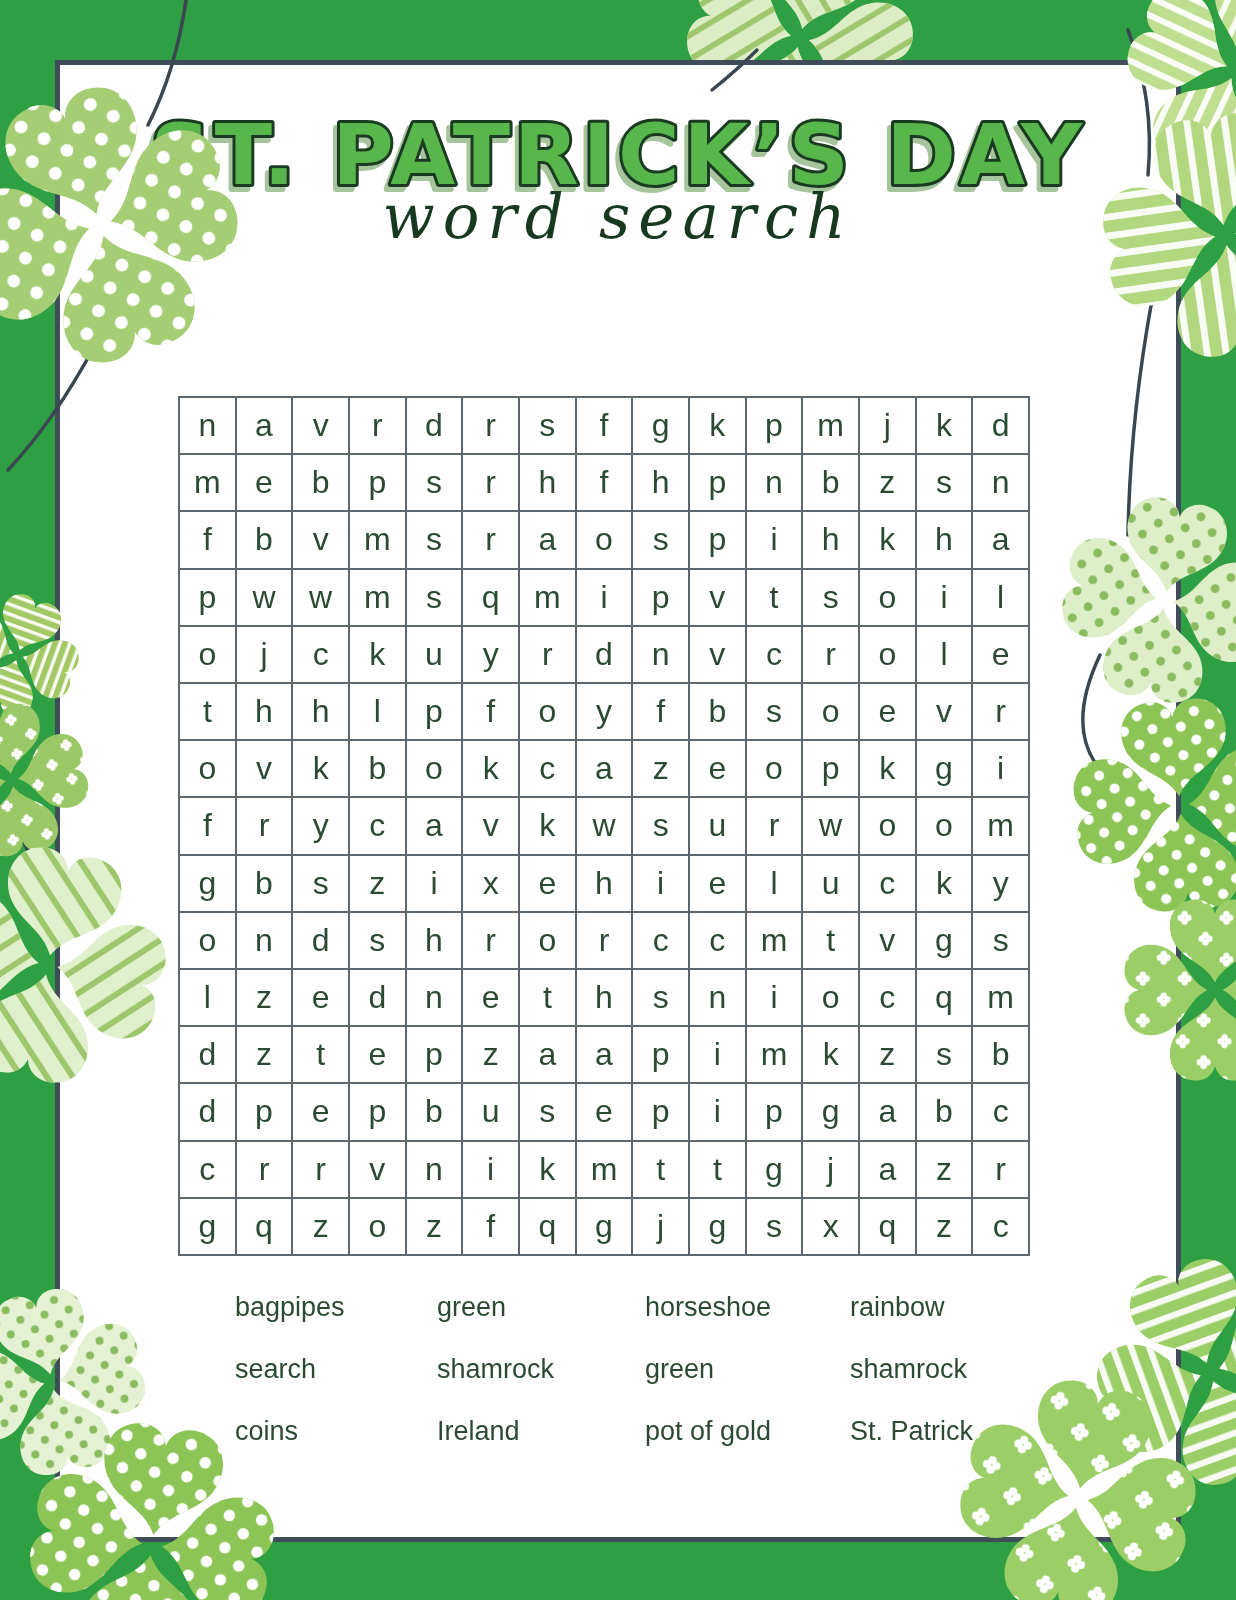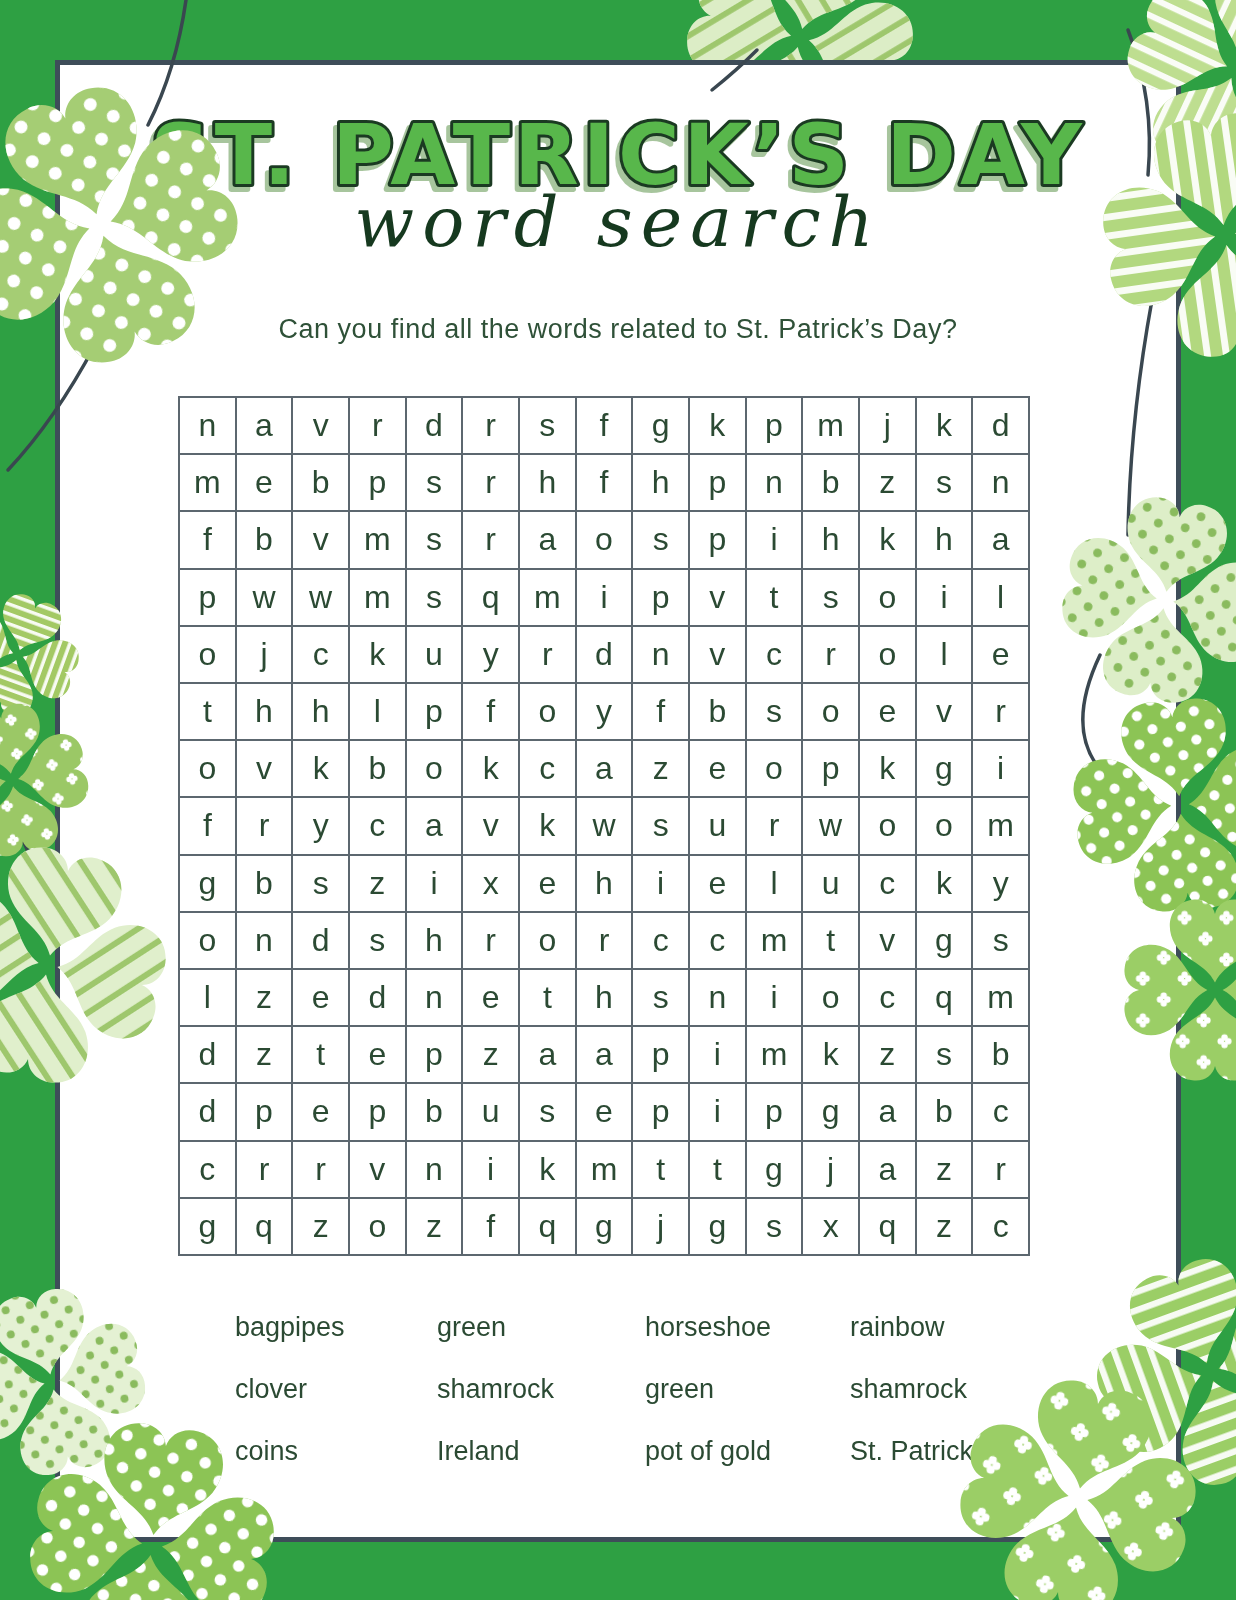--- a/index.html
+++ b/index.html
@@ -12,32 +12,32 @@
         overflow:hidden;font-family:"Liberation Sans",sans-serif;}
   .deco{position:absolute;left:0;top:0;width:1236px;height:1600px;pointer-events:none;}
   .panel{position:absolute;left:55px;top:60px;width:1126px;height:1482px;background:#ffffff;
          border:5px solid var(--panel-border);box-sizing:border-box;}
   .title-wrap{position:absolute;left:0;right:0;top:102px;text-align:center;}
   .title-svg{filter:drop-shadow(-4px 5px 0 rgba(80,140,60,0.5));}
   .title-text{fill:var(--title-fill);stroke:var(--title-outline);stroke-width:6px;
               paint-order:stroke;stroke-linejoin:round;font-family:"DejaVu Sans",sans-serif;
               font-weight:bold;font-size:84px;letter-spacing:4px;}
   .script-line{position:absolute;left:0;right:0;top:182px;text-align:center;
-               font-family:"DejaVu Serif",serif;font-style:italic;font-size:70px;
+               font-family:"DejaVu Serif",serif;font-style:italic;font-size:61px;
                color:var(--script-green);letter-spacing:8px;line-height:1.15;}
   .prompt{position:absolute;left:0;right:0;top:314px;text-align:center;font-size:27px;
           color:var(--prompt-green);letter-spacing:0.5px;}
   .grid{position:absolute;left:178px;top:396px;width:852px;height:860px;display:grid;
         grid-template-columns:repeat(15,1fr);grid-auto-rows:1fr;background:var(--grid-line);
         gap:2px;padding:2px;box-sizing:border-box;}
   .cell{background:#ffffff;display:flex;align-items:center;justify-content:center;
         font-size:32px;color:var(--text-green);}
   .words{position:absolute;left:235px;top:1292px;display:grid;
          grid-template-columns:202px 208px 205px auto;row-gap:31px;
-         font-size:27px;color:var(--text-green);margin-top:20px;}
+         font-size:27px;color:var(--text-green);}
   .word{white-space:nowrap;}
 </style>
 </head>
 <body>
 
 <div class="page">
 
   <svg class="deco" viewBox="0 0 1236 1600" aria-hidden="true">
     <defs>
       <path id="leaf" d="M0,-8 C-10,-28 -30,-30 -42,-48 C-54,-68 -46,-92 -24,-95
@@ -86,21 +86,20 @@
   </svg>
 
   <div class="panel"></div>
 
   <div class="title-wrap">
     <svg class="title-svg" width="1180" height="112">
       <text class="title-text" x="50%" y="82" text-anchor="middle">ST. PATRICK’S DAY</text>
     </svg>
   </div>
   <div class="script-line">word search</div>
-  <div class="prompt">Can you find all the words related to St. Patrick’s Day?</div>
 
   <div class="grid">
       <div class="cell">n</div>
       <div class="cell">a</div>
       <div class="cell">v</div>
       <div class="cell">r</div>
       <div class="cell">d</div>
       <div class="cell">r</div>
       <div class="cell">s</div>
       <div class="cell">f</div>
@@ -318,21 +317,21 @@
       <div class="cell">g</div>
       <div class="cell">s</div>
       <div class="cell">x</div>
       <div class="cell">q</div>
       <div class="cell">z</div>
       <div class="cell">c</div>
     </div>
 
   <div class="words">
       <div class="word" style="grid-area: 1 / 1;">bagpipes</div>
-      <div class="word" style="grid-area: 2 / 1;">clover</div>
+      <div class="word" style="grid-area: 2 / 1;">search</div>
       <div class="word" style="grid-area: 3 / 1;">coins</div>
       <div class="word" style="grid-area: 1 / 2;">green</div>
       <div class="word" style="grid-area: 2 / 2;">shamrock</div>
       <div class="word" style="grid-area: 3 / 2;">Ireland</div>
       <div class="word" style="grid-area: 1 / 3;">horseshoe</div>
       <div class="word" style="grid-area: 2 / 3;">green</div>
       <div class="word" style="grid-area: 3 / 3;">pot of gold</div>
       <div class="word" style="grid-area: 1 / 4;">rainbow</div>
       <div class="word" style="grid-area: 2 / 4;">shamrock</div>
       <div class="word" style="grid-area: 3 / 4;">St. Patrick</div>

